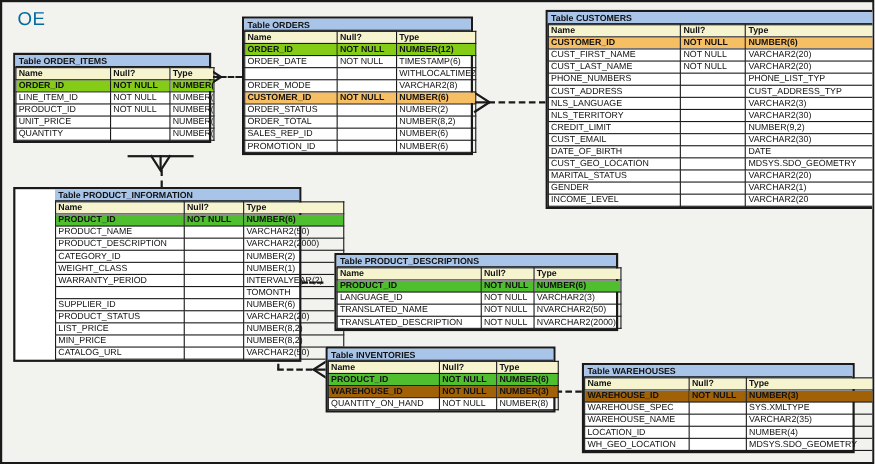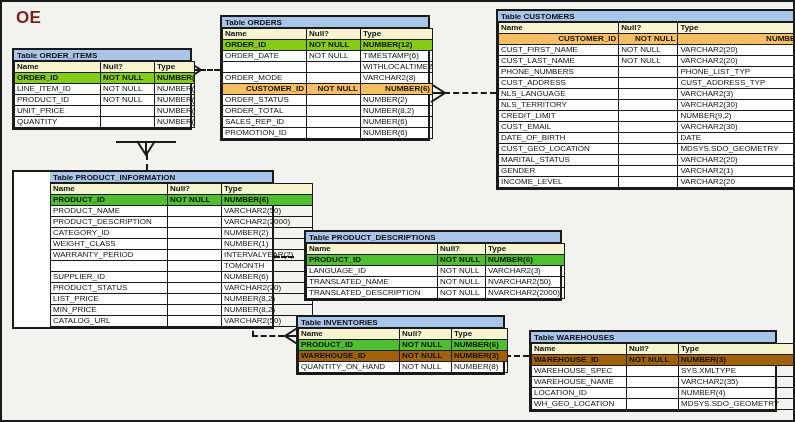--- a/index.html
+++ b/index.html
@@ -11,22 +11,22 @@
     background:#f2f2ee;
     overflow:hidden;
     box-sizing:border-box;
     border:2px solid #1a1a1a;
   }
 
   #diagram-title{
     position:absolute;
     left:14px;top:6px;
     font-size:17px;
-    font-weight:bold;
-    color:#7f1d1d;
+    font-weight:normal;
+    color:#0369a1;
     letter-spacing:.4px;
   }
 
   
   .tbl{
     position:absolute;
     border:2px solid #1a1a1a;
     background:#ffffff;
     box-sizing:border-box;
     z-index:5;
@@ -58,21 +58,21 @@
     white-space:nowrap;
     overflow:hidden;
     height:11px;
     box-sizing:border-box;
   }
   tr.hdr td{
     background:#f6f4cf;
     font-weight:bold;
   }
   tr.pk-magenta td{background:#84cc16;font-weight:bold;}
-  tr.pk-orange  td{background:#f7bf63;font-weight:bold;text-align:right;}
+  tr.pk-orange  td{background:#f7bf63;font-weight:bold;}
   tr.pk-green   td{background:#4fbf2f;font-weight:bold;}
   tr.pk-cyan    td{background:#a16207;font-weight:bold;}
   tr.cont td{border-top:none;}
 
   .c-name{}
   .c-null{}
   .c-type{}
   .ln-h{position:absolute;height:0;border-top:2px solid #1a1a1a;z-index:2;}
   .ln-v{position:absolute;width:0;border-left:2px solid #1a1a1a;z-index:2;}
   .ln-h.dash{border-top-style:dashed;}

